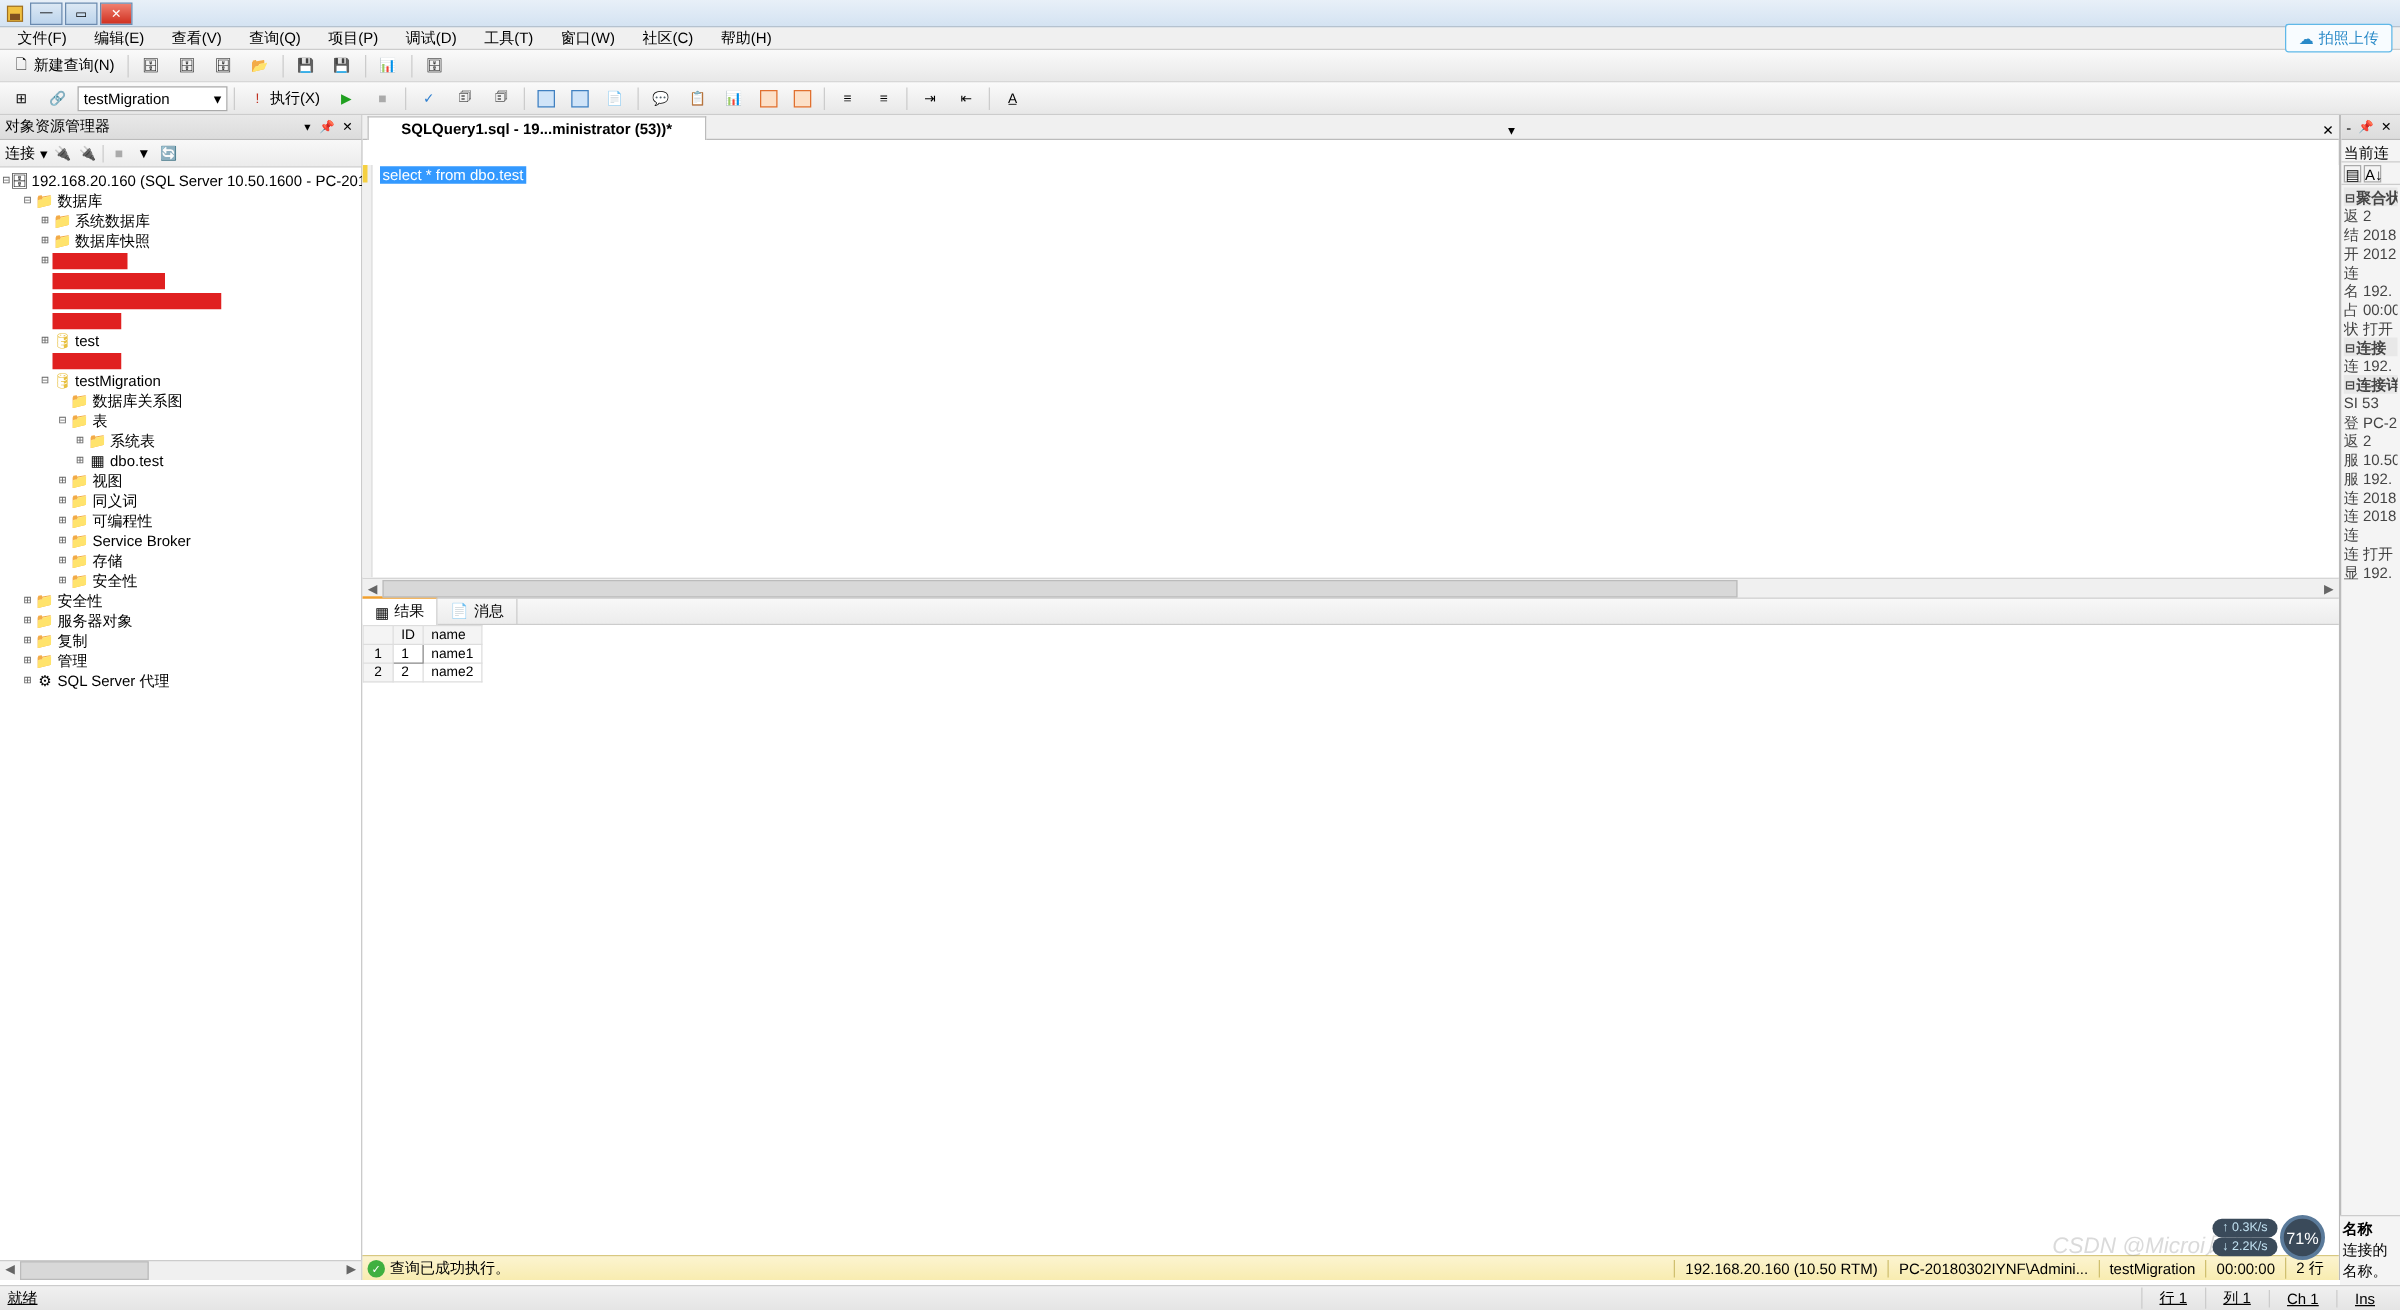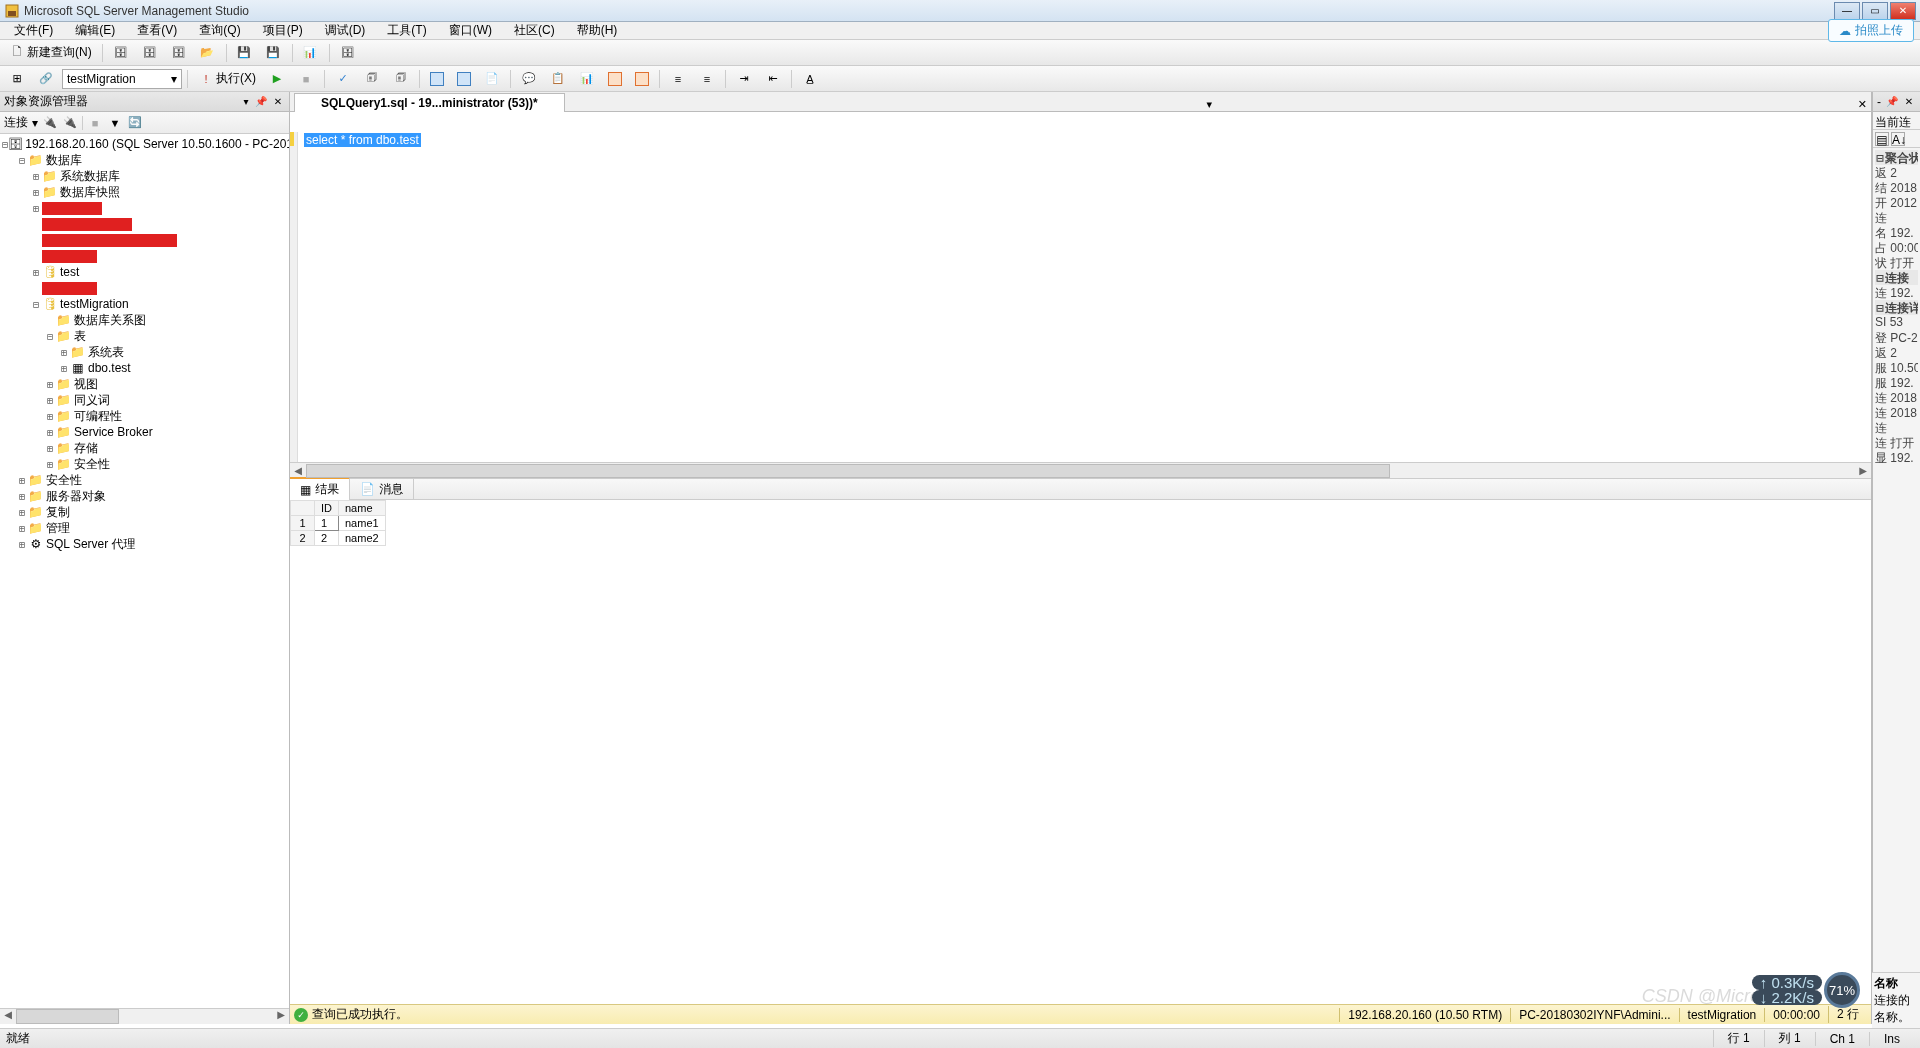--- a/index.html
+++ b/index.html
@@ -57,44 +57,43 @@
 .qstatus { height: 20px; background: linear-gradient(#fcf4d0,#f8ecb0); border-top: 1px solid #d8c880; display: flex; align-items: center; padding: 0 4px; font-size: 11px; }
 .qstatus .ok { width: 14px; height: 14px; border-radius: 50%; background: #40b040; color: #fff; display: inline-flex; align-items: center; justify-content: center; font-size: 9px; margin-right: 4px; }
 .qstatus .sps { flex: 1; }
 .qstatus .seg { border-left: 1px solid #d0c070; padding: 0 8px; }
 .props { width: 48px; border-left: 1px solid #bbb; background: #f4f4f4; overflow: hidden; font-size: 11px; }
 .props-body { padding: 2px; }
 .pr { height: 15px; overflow: hidden; white-space: nowrap; color: #444; }
 .pr.cat { font-weight: bold; background: #e8e8e8; }
 .pr .pm { display: inline-block; width: 10px; text-align: center; font-family: monospace; }
 .props-ft { position: absolute; bottom: 20px; right: 0; width: 48px; background: #f4f4f4; border-top: 1px solid #ccc; padding: 2px; font-size: 11px; }
-.statusbar { position: absolute; bottom: 0; left: 0; right: 0; height: 20px; background: linear-gradient(#f0f0f0,#e4e4e4); border-top: 1px solid #ccc; display: flex; align-items: center; padding: 0 6px; font-size: 11px; }
+.statusbar { position: absolute; bottom: 0; left: 0; right: 0; height: 20px; background: linear-gradient(#f0f0f0,#e4e4e4); border-top: 1px solid #ccc; display: flex; align-items: center; padding: 0 6px; font-size: 11px; text-decoration: underline; }
 .statusbar .st { flex: 1; }
 .statusbar .sseg { border-left: 1px solid #ccc; padding: 0 14px; }
 .oe-sb { height: 16px; background: #f0f0f0; border-top: 1px solid #ccc; display: flex; }
 .oe-sb .arr { width:16px; text-align:center; font-size:10px; color:#666; }
 .oe-sb .trk { flex:1; position:relative; }
 .oe-sb .thm { position:absolute; left:0; width:40%; height:100%; background:#d8d8d8; border:1px solid #bbb; }
 .watermark { position: absolute; right: 120px; bottom: 40px; color: rgba(150,150,150,.35); font-size: 18px; font-style: italic; pointer-events: none; }
 .netwidget { position: absolute; right: 60px; bottom: 40px; display: flex; align-items: center; gap: 2px; }
-.netpill { background: #3a4a5a; color: #c0e0f0; border-radius: 10px; padding: 2px 8px; font-size: 15px; line-height: 11px; }
+.netpill { background: #3a4a5a; color: #c0e0f0; border-radius: 10px; padding: 2px 8px; font-size: 10px; line-height: 11px; }
 .netcircle { width: 36px; height: 36px; border-radius: 50%; background: #3a4a5a; color: #fff; display: flex; align-items: center; justify-content: center; font-size: 13px; border: 3px solid #5a7a9a; }
 svg { display: block; }
 </style>
 </head>
 <body>
 
 <div class="titlebar">
   <span class="icon">
       <svg width="14" height="14">
         <rect x="1" y="1" width="12" height="12" fill="#f0c040" stroke="#a07020"></rect>
         <rect x="3" y="7" width="8" height="5" fill="#805020"></rect>
       </svg>
     </span>
-  <span class="title">Microsoft SQL Server Management Studio</span>
   <div class="winbtns">
     <div class="winbtn">—</div>
     <div class="winbtn">▭</div>
     <div class="winbtn close">✕</div>
   </div>
 </div>
 
 <div class="menubar" id="menubar">
     <div class="mitem">文件(F)</div>
     <div class="mitem">编辑(E)</div>

